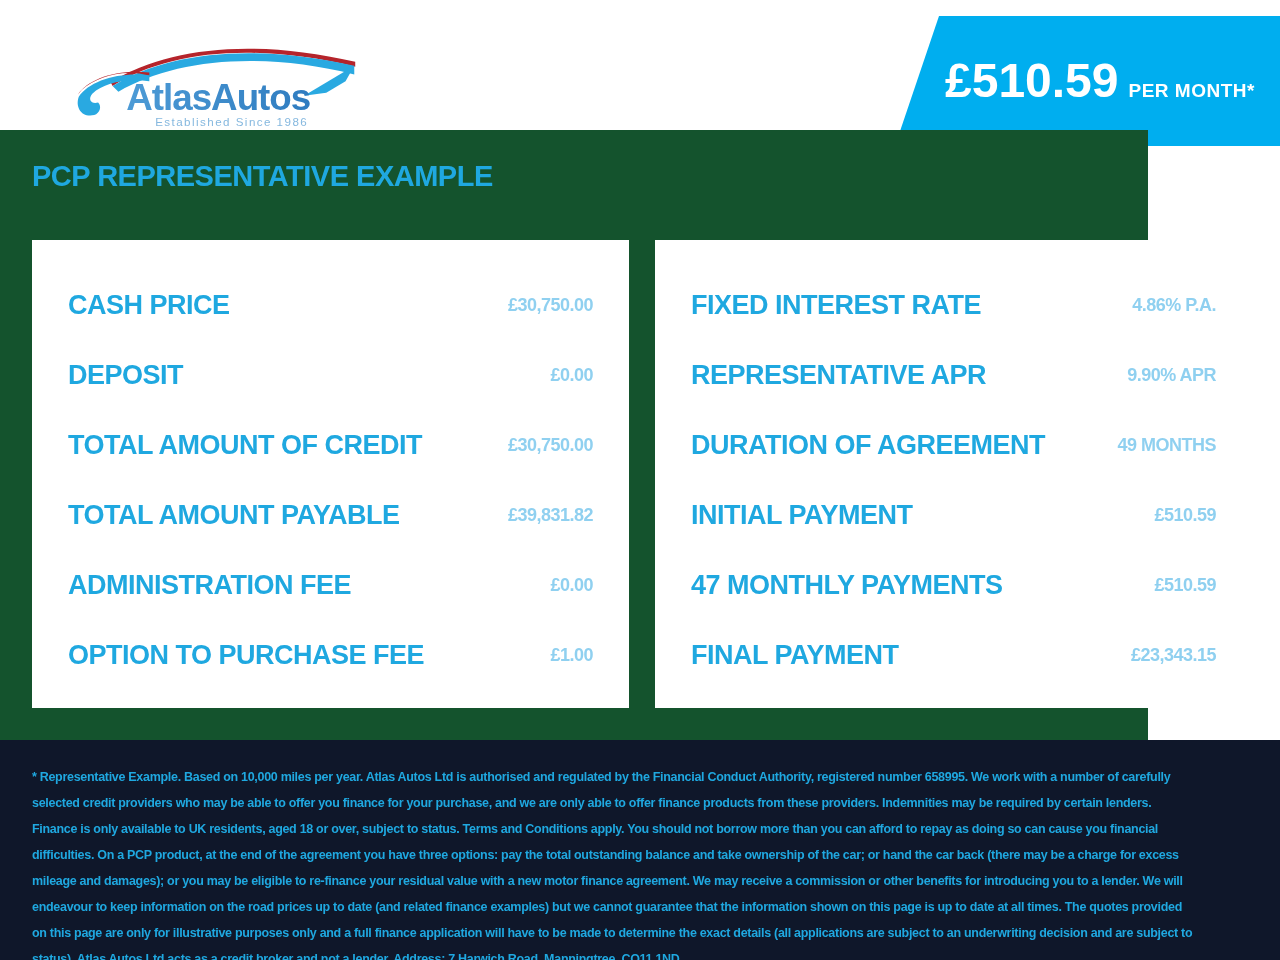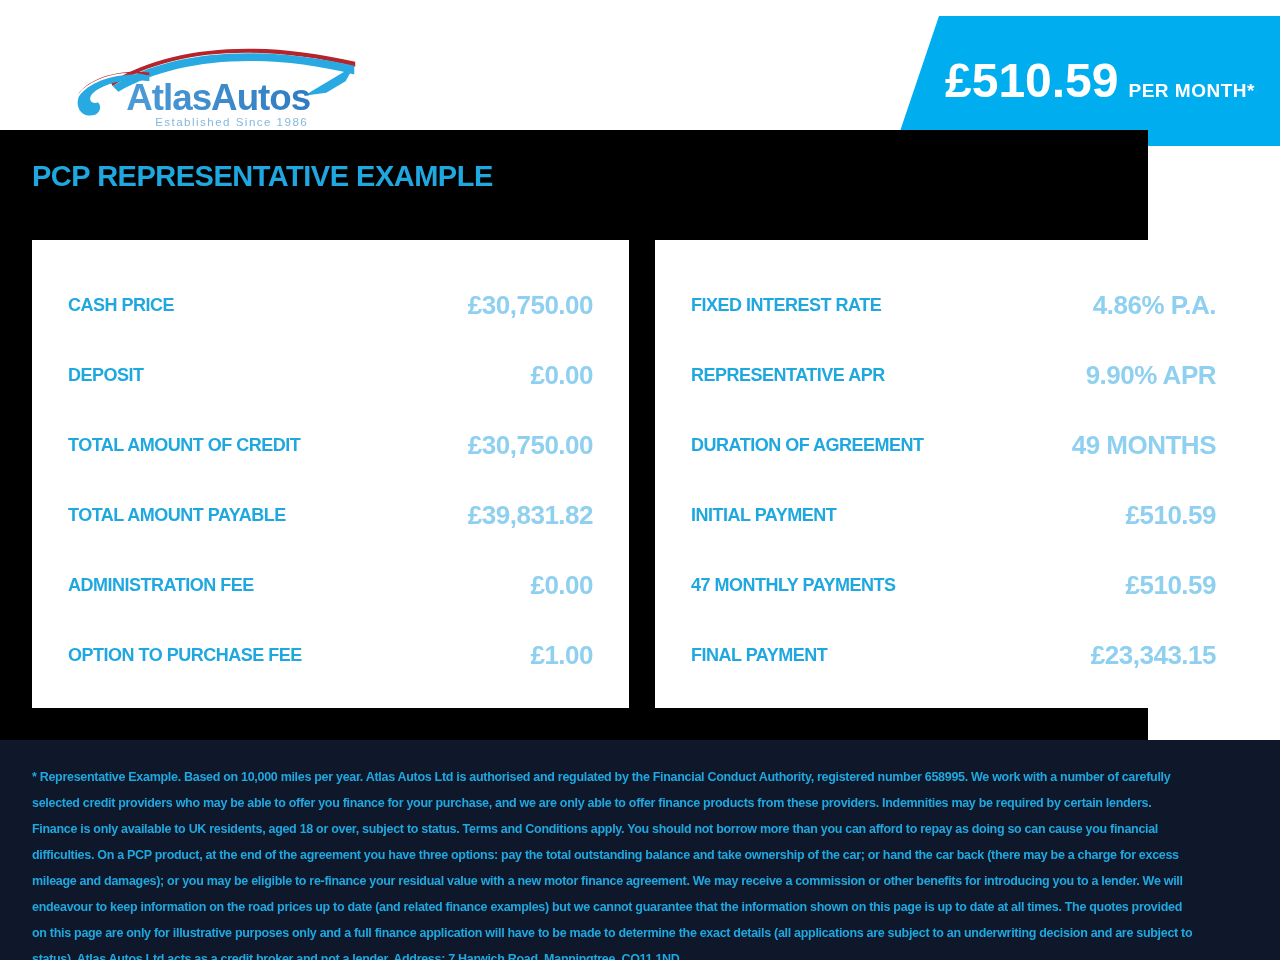--- a/index.html
+++ b/index.html
@@ -24,41 +24,41 @@
   }
   .banner-price{
     font-size:48px;font-weight:bold;letter-spacing:0px;
     margin-left:58px;line-height:130px;
   }
   .banner-period{
     font-size:19px;font-weight:bold;margin-left:10px;letter-spacing:0.5px;
   }
 
   
-  .page-body{position:absolute;top:130px;left:0;width:1148px;height:610px;background:#000000;}
+  .page-body{position:absolute;top:130px;left:0;width:1148px;height:610px;background:#14532d;}
   .page-title{
     position:absolute;top:30px;left:32px;
     font-size:29px;font-weight:bold;color:#1FA8E0;letter-spacing:-0.5px;
   }
 
   .panel{
     position:absolute;top:110px;width:597px;height:468px;background:#ffffff;
     box-sizing:border-box;padding:30px 36px 0 36px;
   }
   .panel-left{left:32px;}
   .panel-right{left:655px;}
 
   .frow{
     height:70px;display:flex;align-items:center;justify-content:space-between;
   }
   .frow .lbl{
-    font-size:18px;font-weight:bold;color:#1FA8E0;letter-spacing:-0.5px;white-space:nowrap;
+    font-size:27px;font-weight:bold;color:#1FA8E0;letter-spacing:-0.5px;white-space:nowrap;
   }
   .frow .val{
-    font-size:26px;font-weight:bold;color:#8FD0F0;letter-spacing:-0.5px;white-space:nowrap;margin-left:36px;
+    font-size:18px;font-weight:bold;color:#8FD0F0;letter-spacing:-0.5px;white-space:nowrap;margin-left:36px;
   }
 
   
   .footer{position:absolute;top:740px;left:0;width:1280px;height:220px;background:#0f172a;}
   .disclaimer{
     position:absolute;top:24px;left:32px;width:1165px;
     font-size:12.5px;font-weight:bold;line-height:26px;
     color:#1FA8E0;letter-spacing:-0.3px;
   }
 </style>

